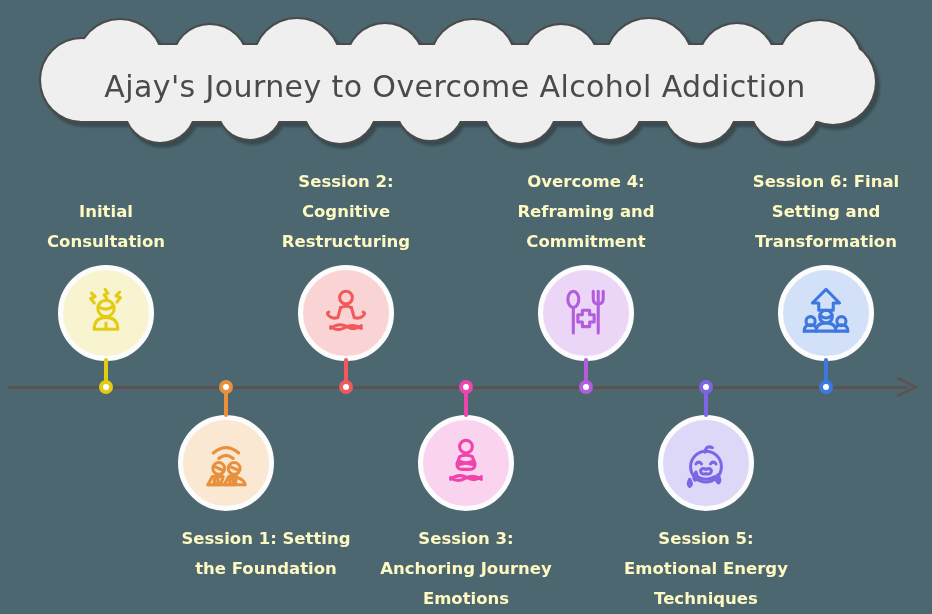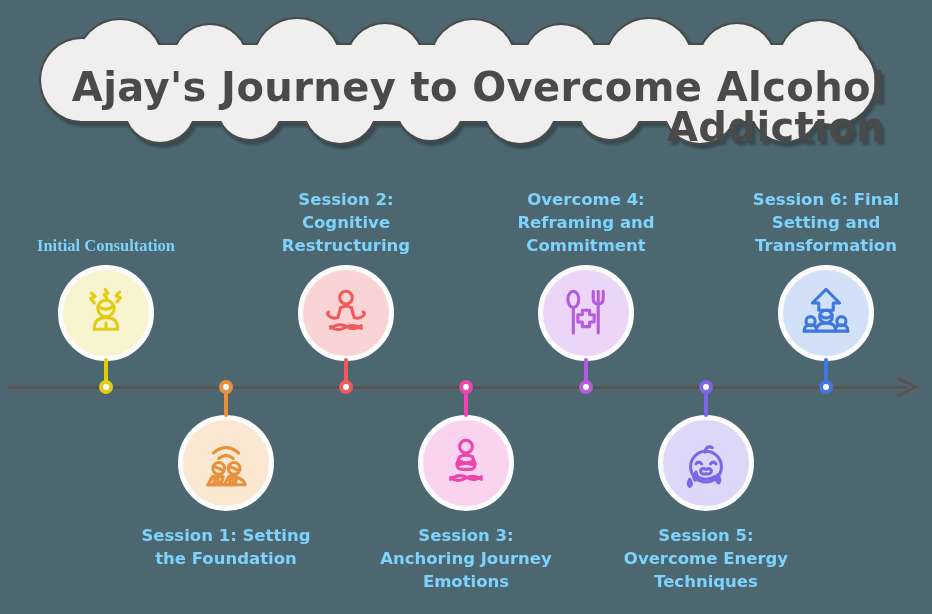--- a/index.html
+++ b/index.html
@@ -10,22 +10,22 @@
   }
 
   
   .cloud-wrap {
     position:absolute; left:25px; top:5px; width:860px; height:152px;
     filter: drop-shadow(3px 4px 1px rgba(25,30,32,0.38));
   }
   .cloud-wrap svg { display:block; width:860px; height:152px; }
   .title-text {
     position:absolute; left:0; top:62px; width:100%; height:40px;
-    line-height:40px; text-align:right;
-    font-size:40px; font-weight:bold; color:#4A4A4A; letter-spacing:0.4px;
+    line-height:40px; text-align:center;
+    font-size:30px; font-weight:normal; color:#4A4A4A; letter-spacing:0.4px;
   }
 
   
   .timeline-line {
     position:absolute; left:8px; top:386px; width:900px; height:3px;
     background:#5B534F; border-radius:2px;
   }
   .arrowhead { position:absolute; left:894px; top:376px; width:26px; height:22px; }
 
   
@@ -55,22 +55,22 @@
   .milestone.below .connector { top:392px; height:25px; }
 
   .node {
     position:absolute; left:-7px; top:380px;
     width:6px; height:6px; border-radius:50%;
     border:4px solid var(--stroke,#888); background:#FFFFFF;
   }
 
   .label {
     position:absolute; left:0; transform:translateX(-50%);
-    text-align:center; font-weight:bold; font-size:16.5px; line-height:23px;
-    color:#7dd3fc;
+    text-align:center; font-weight:bold; font-size:16.5px; line-height:30px;
+    color:#fef9c3;
   }
   .milestone.above .label { bottom:357px; }
   .milestone.below .label { top:524px; }
 </style>
 </head>
 <body>
 
 <div class="canvas">
 
   <div class="cloud-wrap">
@@ -104,40 +104,40 @@
     </svg>
     <div class="title-text">Ajay's Journey to Overcome Alcohol Addiction</div>
   </div>
 
   <div class="timeline-line"></div>
   <svg class="arrowhead" viewBox="0 0 26 22">
     <polyline points="3,2 22,11 3,20" fill="none" stroke="#5B534F" stroke-width="2.6" stroke-linejoin="miter"></polyline>
   </svg>
 
   <div class="milestone above" style="left: 106px; --stroke: #E2CC12; --fill: #F8F4D0;">
-    <div class="label" style="width:140px;font-family:Liberation Serif, serif;">Initial Consultation</div>
+    <div class="label" style="width:140px;">Initial Consultation</div>
     <div class="bubble">
       <span class="icon">
         <svg viewBox="0 0 64 64">
           <circle cx="32" cy="27" r="9"></circle>
           <path d="M24 25 Q32 31 40.5 24"></path>
           <path d="M19 50 Q19 37 32 37 Q45 37 45 50 Z"></path>
           <path d="M32 43 L32 48"></path>
           <path d="M16 10 L20 14 L15 16 L19 21"></path>
           <path d="M31 6 L34 10 L30 12 L33 16"></path>
           <path d="M47 9 L43 13 L48 15 L44 20"></path>
         </svg>
       </span>
     </div>
     <div class="connector"></div>
     <div class="node"></div>
   </div>
 
   <div class="milestone below" style="left: 226px; --stroke: #E8913C; --fill: #FAE8D2;">
-    <div class="label" style="width:185px;">Session 1: Setting the Foundation</div>
+    <div class="label" style="width:185px;margin-left:40px;">Session 1: Setting the Foundation</div>
     <div class="bubble">
       <span class="icon">
         <svg viewBox="0 0 64 64">
           <path d="M18 21 Q32 9 46 21"></path>
           <path d="M24 27 Q32 20 40 27"></path>
           <circle cx="24" cy="38" r="6.5"></circle>
           <path d="M19.5 36 L28.5 40"></path>
           <circle cx="41" cy="38" r="6.5"></circle>
           <path d="M36.5 36 L45.5 40"></path>
           <path d="M12 56 L17 47 L29 47 L26 56 Z"></path>
@@ -201,21 +201,21 @@
           <path d="M45.5 22 L45.5 54"></path>
           <path d="M28 29 L36 29 L36 34 L41 34 L41 42 L36 42 L36 47 L28 47 L28 42 L23 42 L23 34 L28 34 Z"></path>
         </svg>
       </span>
     </div>
     <div class="connector"></div>
     <div class="node"></div>
   </div>
 
   <div class="milestone below" style="left: 706px; --stroke: #7D66E6; --fill: #DDD7F8;">
-    <div class="label" style="width:172px;">Session 5: Overcome Energy Techniques</div>
+    <div class="label" style="width:172px;">Session 5: Emotional Energy Techniques</div>
     <div class="bubble">
       <span class="icon">
         <svg viewBox="0 0 64 64">
           <circle cx="32" cy="36" r="17"></circle>
           <path d="M31 20 Q32 12 39 15"></path>
           <path d="M21 33 Q24 29 27 33"></path>
           <path d="M37 33 Q40 29 43 33"></path>
           <path d="M26 40 Q28 37 32 39 Q36 37 38 40 Q38 45 32 44 Q26 45 26 40 Z"></path>
           <path d="M22 47 Q32 53 42 47"></path>
           <path d="M21 42 Q17 49 20 51 Q24 50 21 42 Z"></path>

